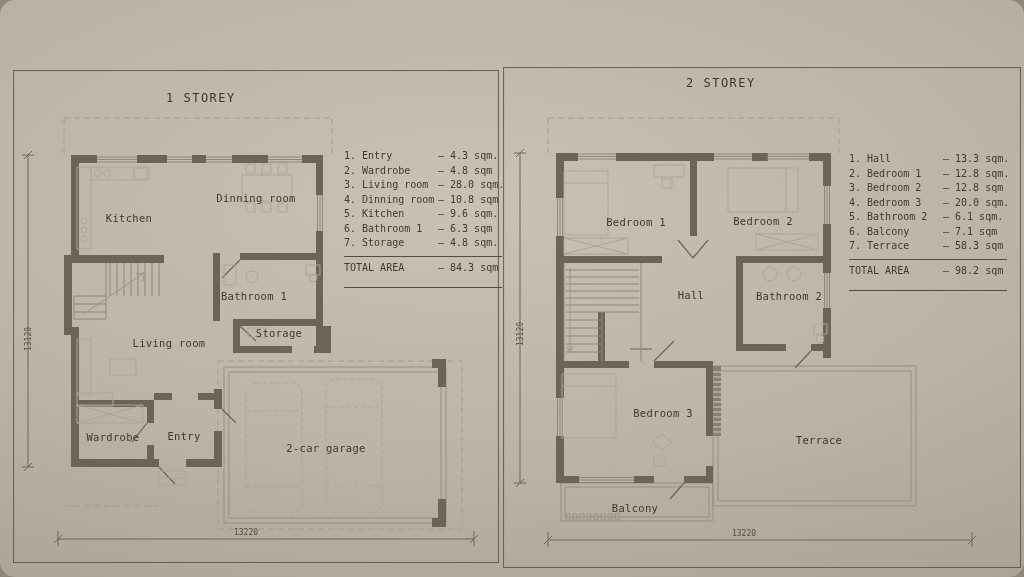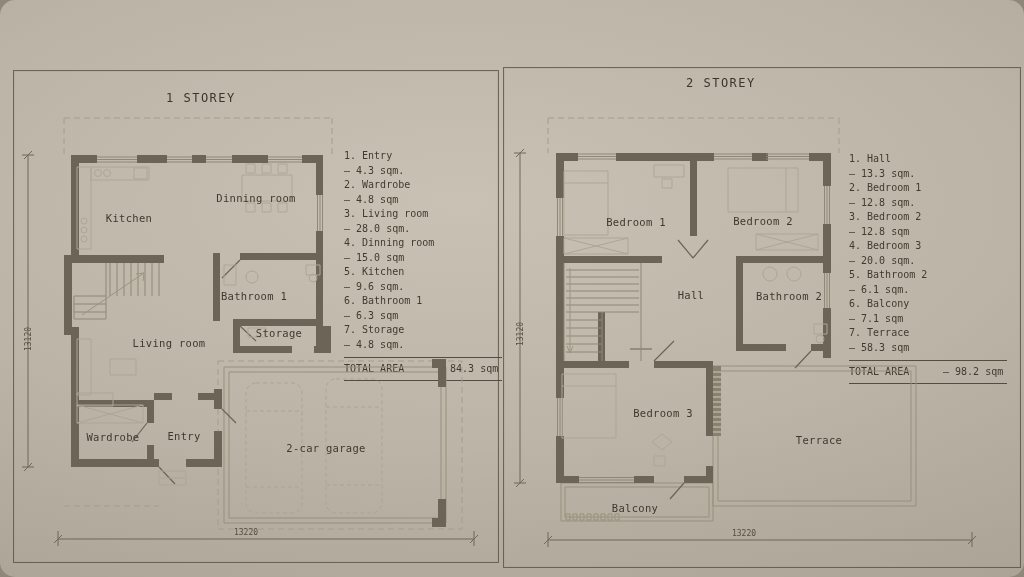--- a/index.html
+++ b/index.html
@@ -9,24 +9,24 @@
   .panel{position:absolute;border:1px solid rgba(86,80,68,.8);
          box-shadow:0 0 0 1px rgba(160,152,138,.25) inset;}
   #panel1{left:13px;top:70px;width:484px;height:491px;}
   #panel2{left:503px;top:67px;width:516px;height:499px;}
   .title{position:absolute;font-size:12px;letter-spacing:1.5px;color:#3b362d;white-space:nowrap;}
   #panel1 .title{left:152px;top:20px;}
   #panel2 .title{left:158px;top:8px;margin-left:24px;}
   .legend{position:absolute;width:158px;font-size:10px;color:#403a30;line-height:14.5px;}
   #panel1 .legend{left:330px;top:78px;}
   #panel2 .legend{left:345px;top:84px;}
-  .lrow{display:flex;white-space:nowrap;flex-direction:column;}
+  .lrow{display:flex;white-space:nowrap;}
   .lrow .lab{width:94px;flex:none;}
   .lrow .val{flex:1;}
-  .totalrow{display:flex;margin-top:5px;padding:4px 0 3px 0;white-space:nowrap;
+  .totalrow{display:flex;margin-top:5px;padding:4px 0 12px 0;white-space:nowrap;
             border-top:1px solid #524c41;border-bottom:1px solid #524c41;}
   .totalrow .lab{width:94px;flex:none;}
   svg{position:absolute;left:0;top:0;}
   .rm{font-family:"DejaVu Sans Mono",monospace;font-size:10.5px;fill:#3e392f;letter-spacing:.3px;text-anchor:middle;}
   .dim{font-family:"DejaVu Sans Mono",monospace;font-size:8px;fill:#544e41;text-anchor:middle;}
 </style>
 </head>
 <body>
 
 <div class="page">
@@ -42,21 +42,21 @@
       <div class="lrow">
           <span class="lab">2. Wardrobe</span>
           <span class="val">– 4.8 sqm</span>
         </div>
       <div class="lrow">
           <span class="lab">3. Living room</span>
           <span class="val">– 28.0 sqm.</span>
         </div>
       <div class="lrow">
           <span class="lab">4. Dinning room</span>
-          <span class="val">– 15.0 sqm</span>
+          <span class="val">– 10.8 sqm</span>
         </div>
       <div class="lrow">
           <span class="lab">5. Kitchen</span>
           <span class="val">– 9.6 sqm.</span>
         </div>
       <div class="lrow">
           <span class="lab">6. Bathroom 1</span>
           <span class="val">– 6.3 sqm</span>
         </div>
       <div class="lrow">

